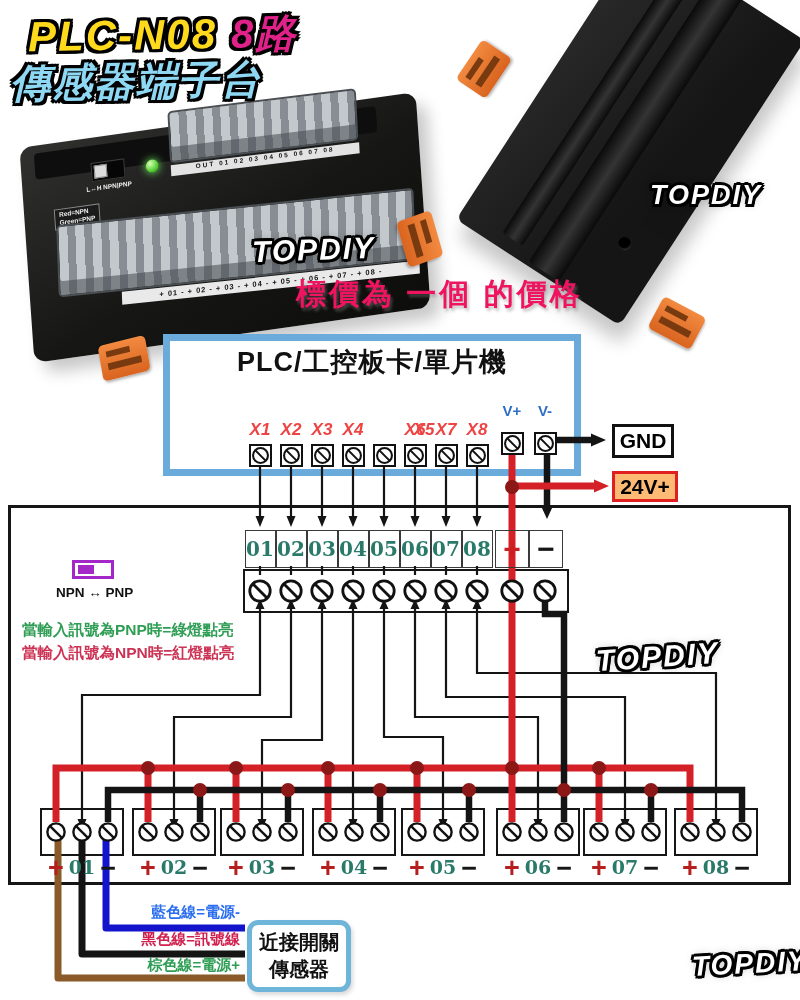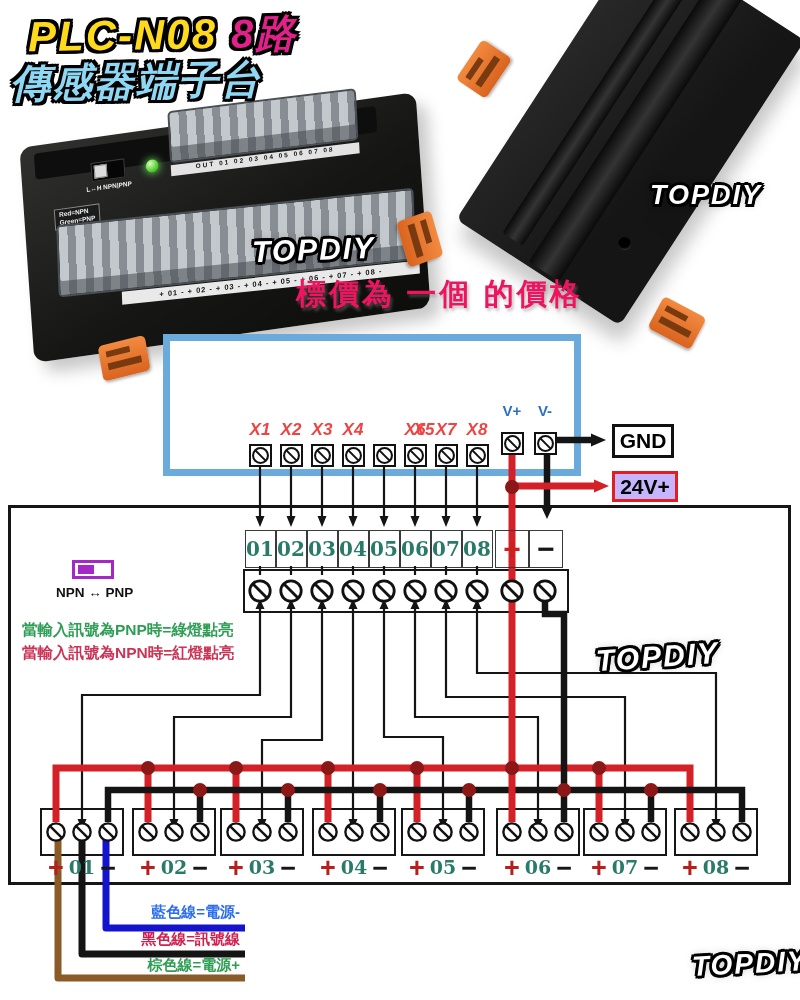--- a/index.html
+++ b/index.html
@@ -48,21 +48,21 @@
 
   
   .plc-box { position:absolute; left:163px; top:334px; width:418px; height:142px; border:7px solid #6aabdc; background:#fff; z-index:2; }
   .plc-title { position:absolute; left:163px; top:344px; width:418px; text-align:center; font-size:27px; font-weight:bold; color:#111; z-index:4; letter-spacing:1px; }
   .plc-sub   { position:absolute; left:163px; top:381px; width:418px; text-align:center; font-size:25px; font-weight:bold; color:#4aa564; z-index:4; letter-spacing:1px; }
   .xlabel { position:absolute; top:420px; width:34px; text-align:center; font-size:17px; font-weight:bold; font-style:italic; color:#ef4444; z-index:4; }
   .vlabel { position:absolute; top:402px; width:30px; text-align:center; font-size:15px; font-weight:bold; color:#2f6fc4; z-index:4; }
 
   .gnd-box { position:absolute; left:612px; top:424px; width:62px; height:34px; border:3px solid #111; background:#fff;
              display:flex; align-items:center; justify-content:center; font-size:21px; font-weight:bold; z-index:4; }
-  .v24-box { position:absolute; left:612px; top:471px; width:66px; height:31px; border:3px solid #e02020; background:#c4b5fd;
+  .v24-box { position:absolute; left:612px; top:471px; width:66px; height:31px; border:3px solid #e02020; background:#fdba74;
              display:flex; align-items:center; justify-content:center; font-size:21px; font-weight:bold; z-index:4; }
 
   .outer-box { position:absolute; left:8px; top:505px; width:783px; height:380px; border:3px solid #161616; background:#fff; z-index:2; }
 
   .note { position:absolute; font-weight:bold; z-index:4; white-space:nowrap; }
   .n-purple { color:#a428c8; font-size:15.5px; }
   .n-green  { color:#2f9e55; font-size:15.5px; }
   .n-red    { color:#cc3355; font-size:15.5px; }
   .sw-outline { position:absolute; left:72px; top:560px; width:42px; height:19px; border:3.5px solid #a428c8; background:#fff; z-index:4; }
   .sw-fill { position:absolute; left:3px; top:2px; width:16px; height:9px; background:#a428c8; }
@@ -159,20 +159,21 @@
   <div class="title-line t-line2" style="left:10px; top:54px; transform:rotate(-1deg);">傳感器端子台</div>
 
   <div class="price">標價為 一個 的價格</div>
 
   <div class="wm" style="left:252px; top:233px; font-size:30px; transform:rotate(-2deg);">TOPDIY</div>
   <div class="wm" style="left:650px; top:180px; font-size:27px;">TOPDIY</div>
   <div class="wm" style="left:596px; top:640px; font-size:30px; transform:rotate(-4deg);">TOPDIY</div>
   <div class="wm" style="left:692px; top:948px; font-size:28px; transform:rotate(-3deg);">TOPDIY</div>
 
   <div class="plc-box"></div>
+  <div class="plc-title">PLC/工控板卡/單片機</div>
 
   <div class="xlabel" style="left:243px;">X1</div>
   <div class="xlabel" style="left:274px;">X2</div>
   <div class="xlabel" style="left:305px;">X3</div>
   <div class="xlabel" style="left:336px;">X4</div>
   <div class="xlabel" style="left:367px;margin-left:40px;">X5</div>
   <div class="xlabel" style="left:398px;">X6</div>
   <div class="xlabel" style="left:429px;">X7</div>
   <div class="xlabel" style="left:460px;">X8</div>
   <div class="vlabel" style="left:497px;">V+</div>
@@ -484,20 +485,24 @@
   <div class="sensor-label" style="left:312px;"><span class="s-plus">+</span><span class="s-num">04</span><span class="s-minus">−</span></div>
   <div class="sensor-label" style="left:401px;"><span class="s-plus">+</span><span class="s-num">05</span><span class="s-minus">−</span></div>
   <div class="sensor-label" style="left:496px;"><span class="s-plus">+</span><span class="s-num">06</span><span class="s-minus">−</span></div>
   <div class="sensor-label" style="left:583px;"><span class="s-plus">+</span><span class="s-num">07</span><span class="s-minus">−</span></div>
   <div class="sensor-label" style="left:674px;"><span class="s-plus">+</span><span class="s-num">08</span><span class="s-minus">−</span></div>
 
   <div class="legend lg-blue" style="top:903px;">藍色線=電源-</div>
   <div class="legend lg-black" style="top:930px;">黑色線=訊號線</div>
   <div class="legend lg-brown" style="top:956px;text-align:right;">棕色線=電源+</div>
 
+  <div class="sbox">
+    <div>近接開關</div>
+    <div>傳感器</div>
+  </div>
 
   <svg id="wires" width="800" height="1000" viewBox="0 0 800 1000">
 
     <g stroke="#141414" stroke-width="2.2" fill="none">
       <path d="M260,467 V516 M291,467 V516 M322,467 V516 M353,467 V516 M384,467 V516 M415,467 V516 M446,467 V516 M477,467 V516"></path>
       <path d="M260,566 V575 M291,566 V575 M322,566 V575 M353,566 V575 M384,566 V575 M415,566 V575 M446,566 V575 M477,566 V575"></path>
       <path d="M260,608 V695 H82 V820"></path>
       <path d="M291,608 V717 H174 V820"></path>
       <path d="M322,608 V740 H262 V820"></path>
       <path d="M353,608 V820"></path>

